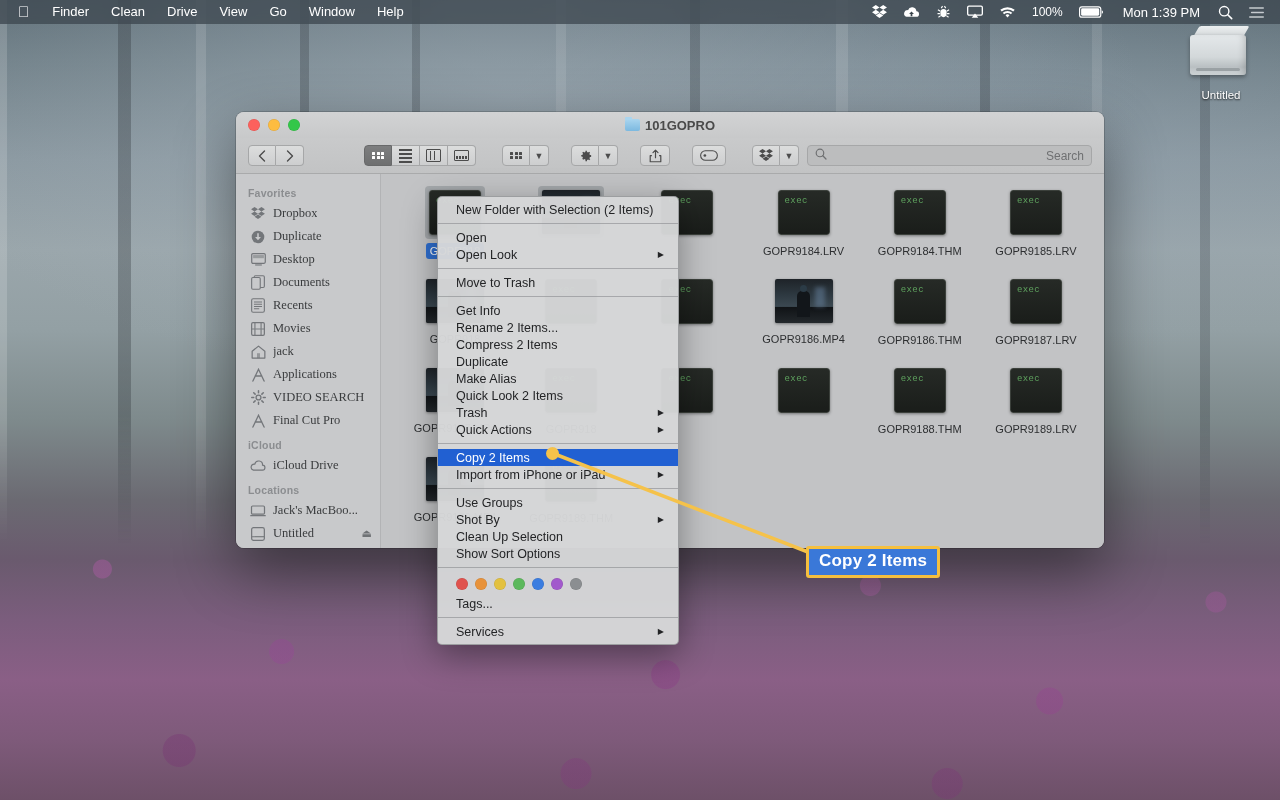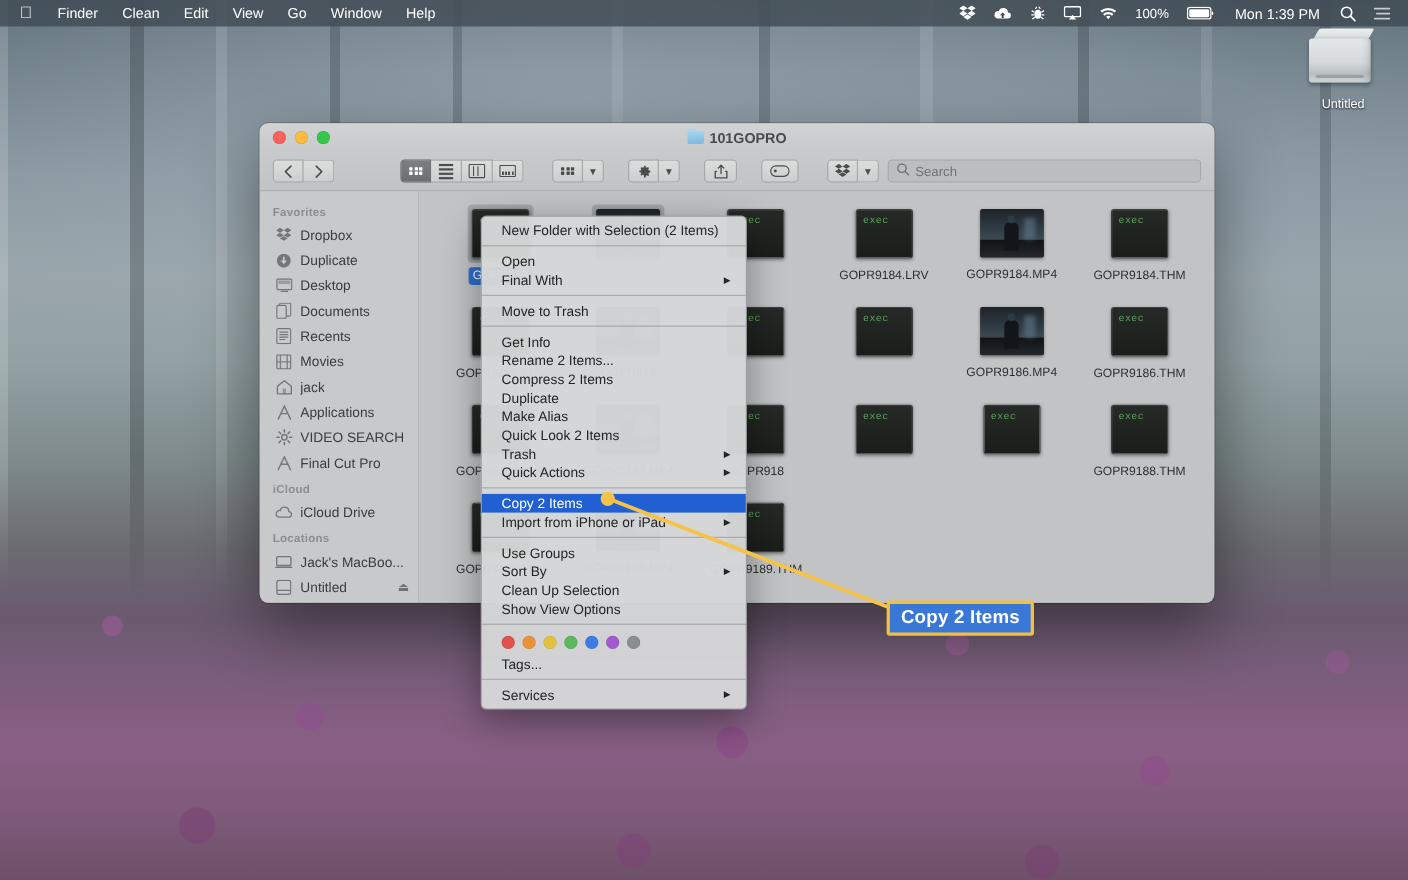--- a/index.html
+++ b/index.html
@@ -188,21 +188,21 @@
   .cols i:last-child { border-right:0; }
   .gallery { width:15px; height:11px; border:1px solid currentColor; border-radius:1px; position:relative; }
   .gallery::after { content:""; position:absolute; left:1px; right:1px; bottom:1px; height:3px;
     background: repeating-linear-gradient(90deg, currentColor 0 2px, transparent 2px 3px); }
   #searchwrap { margin-left: auto; display:flex; align-items:center; gap: 8px; }
   #dropbox-btn { display:flex; }
   #search {
     width: 285px; height: 21px;
     background: #bcbdbe; border: 1px solid #a6a7a8; border-radius: 4px;
     display:flex; align-items:center; gap:5px; padding: 0 7px;
-    color: #6f7072; font-size: 12px;
+    color: #6f7072; font-size: 12px; justify-content: space-between;
   }
   #search .q { font-size: 12px; }
 
   #winbody { flex: 1; display: flex; min-height: 0; }
   #sidebar {
     width: 145px;
     background: rgba(200,201,203,0.92);
     border-right: 1px solid #b2b3b5;
     padding-top: 6px;
     font-size: 12.5px;
@@ -210,21 +210,21 @@
   }
   .sb-section {
     padding: 7px 0 3px 12px; font-size: 10.5px; font-weight: bold;
     color: #8b8d90; letter-spacing: 0.2px;
   }
   .sb-item {
     display:flex; align-items:center; gap: 7px;
     height: 23px; padding: 0 8px 0 14px; color: #3a3c3e;
   }
   .sb-item .ico { width: 16px; height: 16px; display:flex; align-items:center; justify-content:center; color:#73767a; flex: none; }
-  .sb-item .txt { white-space: nowrap; overflow: hidden; text-overflow: ellipsis; }
+  .sb-item .txt { white-space: nowrap; overflow: hidden; text-overflow: ellipsis; font-family: Liberation Serif, serif; }
   .sb-item .eject { margin-left:auto; color:#6f7275; font-size: 11px; }
 
   #content {
     flex: 1; position: relative;
     background: #c2c3c5;
     padding: 12px 10px 0 16px;
     overflow: hidden;
   }
   .filegrid {
     display: grid;
@@ -320,21 +320,21 @@
 </head>
 <body>
 
 <div id="desktop">
 
   <div id="menubar">
     <div class="left">
       <div class="mitem apple"></div>
       <div class="mitem bold">Finder</div>
       <div class="mitem">Clean</div>
-      <div class="mitem">Edit</div>
+      <div class="mitem">Drive</div>
       <div class="mitem">View</div>
       <div class="mitem">Go</div>
       <div class="mitem">Window</div>
       <div class="mitem">Help</div>
     </div>
     <div class="right">
       <div class="sitem">
         <svg width="15" height="14" viewBox="0 0 16 15">
             <path fill="#fff" d="M4 0 0 2.6l4 2.6 4-2.6zM12 0 8 2.6l4 2.6 4-2.6zM0 7.8l4 2.6 4-2.6-4-2.6zM12 5.2 8 7.8l4 2.6 4-2.6zM4 11.2l4 2.6 4-2.6-4-2.5z"></path>
           </svg>
@@ -707,156 +707,146 @@
           <div class="file">
             <div class="thumb-wrap">
               <div class="exec-ico">
                   <span class="exec-txt">exec</span>
                 </div>
             </div>
             <div class="fname">GOPR9184.LRV</div>
           </div>
           <div class="file">
             <div class="thumb-wrap">
+              <div class="exec-ico">
+                  <span class="exec-txt">exec</span>
+                </div>
+            </div>
+            <div class="fname">GOPR9184.THM</div>
+          </div>
+          <div class="file">
+            <div class="thumb-wrap">
+              <div class="exec-ico">
+                  <span class="exec-txt">exec</span>
+                </div>
+            </div>
+            <div class="fname">GOPR9185.LRV</div>
+          </div>
+
+          <div class="file">
+            <div class="thumb-wrap">
               <div class="vid-ico">
                   <div class="wall"></div>
                   <div class="glow"></div>
                   <div class="person"></div>
                 </div>
             </div>
-            <div class="fname">GOPR9184.MP4</div>
-          </div>
-          <div class="file">
-            <div class="thumb-wrap">
-              <div class="exec-ico">
-                  <span class="exec-txt">exec</span>
-                </div>
-            </div>
-            <div class="fname">GOPR9184.THM</div>
-          </div>
-          <div class="file">
-            <div class="thumb-wrap">
-              <div class="exec-ico">
-                  <span class="exec-txt">exec</span>
-                </div>
-            </div>
-            <div class="fname">GOPR9185.LRV</div>
-          </div>
-
+            <div class="fname">GOPR918</div>
+          </div>
+          <div class="file">
+            <div class="thumb-wrap">
+              <div class="exec-ico">
+                  <span class="exec-txt">exec</span>
+                </div>
+            </div>
+            <div class="fname"></div>
+          </div>
+          <div class="file">
+            <div class="thumb-wrap">
+              <div class="exec-ico">
+                  <span class="exec-txt">exec</span>
+                </div>
+            </div>
+            <div class="fname"></div>
+          </div>
           <div class="file">
             <div class="thumb-wrap">
               <div class="vid-ico">
                   <div class="wall"></div>
                   <div class="glow"></div>
                   <div class="person"></div>
                 </div>
             </div>
-            <div class="fname">GOPR918</div>
-          </div>
-          <div class="file">
-            <div class="thumb-wrap">
-              <div class="exec-ico">
-                  <span class="exec-txt">exec</span>
-                </div>
-            </div>
-            <div class="fname"></div>
-          </div>
-          <div class="file">
-            <div class="thumb-wrap">
-              <div class="exec-ico">
-                  <span class="exec-txt">exec</span>
-                </div>
-            </div>
-            <div class="fname"></div>
+            <div class="fname">GOPR9186.MP4</div>
+          </div>
+          <div class="file">
+            <div class="thumb-wrap">
+              <div class="exec-ico">
+                  <span class="exec-txt">exec</span>
+                </div>
+            </div>
+            <div class="fname">GOPR9186.THM</div>
+          </div>
+          <div class="file">
+            <div class="thumb-wrap">
+              <div class="exec-ico">
+                  <span class="exec-txt">exec</span>
+                </div>
+            </div>
+            <div class="fname">GOPR9187.LRV</div>
           </div>
           <div class="file">
             <div class="thumb-wrap">
               <div class="vid-ico">
                   <div class="wall"></div>
                   <div class="glow"></div>
                   <div class="person"></div>
                 </div>
             </div>
-            <div class="fname">GOPR9186.MP4</div>
-          </div>
-          <div class="file">
-            <div class="thumb-wrap">
-              <div class="exec-ico">
-                  <span class="exec-txt">exec</span>
-                </div>
-            </div>
-            <div class="fname">GOPR9186.THM</div>
-          </div>
-          <div class="file">
-            <div class="thumb-wrap">
-              <div class="exec-ico">
-                  <span class="exec-txt">exec</span>
-                </div>
-            </div>
-            <div class="fname">GOPR9187.LRV</div>
+            <div class="fname">GOPR9187.MP4</div>
+          </div>
+
+          <div class="file">
+            <div class="thumb-wrap">
+              <div class="exec-ico">
+                  <span class="exec-txt">exec</span>
+                </div>
+            </div>
+            <div class="fname">GOPR918</div>
+          </div>
+          <div class="file">
+            <div class="thumb-wrap">
+              <div class="exec-ico">
+                  <span class="exec-txt">exec</span>
+                </div>
+            </div>
+            <div class="fname"></div>
+          </div>
+          <div class="file">
+            <div class="thumb-wrap">
+              <div class="exec-ico">
+                  <span class="exec-txt">exec</span>
+                </div>
+            </div>
+            <div class="fname"></div>
+          </div>
+          <div class="file">
+            <div class="thumb-wrap">
+              <div class="exec-ico">
+                  <span class="exec-txt">exec</span>
+                </div>
+            </div>
+            <div class="fname">GOPR9188.THM</div>
+          </div>
+          <div class="file">
+            <div class="thumb-wrap">
+              <div class="exec-ico">
+                  <span class="exec-txt">exec</span>
+                </div>
+            </div>
+            <div class="fname">GOPR9189.LRV</div>
           </div>
           <div class="file">
             <div class="thumb-wrap">
               <div class="vid-ico">
                   <div class="wall"></div>
                   <div class="glow"></div>
                   <div class="person"></div>
                 </div>
             </div>
-            <div class="fname">GOPR9187.MP4</div>
-          </div>
-
-          <div class="file">
-            <div class="thumb-wrap">
-              <div class="exec-ico">
-                  <span class="exec-txt">exec</span>
-                </div>
-            </div>
-            <div class="fname">GOPR918</div>
-          </div>
-          <div class="file">
-            <div class="thumb-wrap">
-              <div class="exec-ico">
-                  <span class="exec-txt">exec</span>
-                </div>
-            </div>
-            <div class="fname"></div>
-          </div>
-          <div class="file">
-            <div class="thumb-wrap">
-              <div class="exec-ico">
-                  <span class="exec-txt">exec</span>
-                </div>
-            </div>
-            <div class="fname"></div>
-          </div>
-          <div class="file">
-            <div class="thumb-wrap">
-              <div class="exec-ico">
-                  <span class="exec-txt">exec</span>
-                </div>
-            </div>
-            <div class="fname">GOPR9188.THM</div>
-          </div>
-          <div class="file">
-            <div class="thumb-wrap">
-              <div class="exec-ico">
-                  <span class="exec-txt">exec</span>
-                </div>
-            </div>
-            <div class="fname">GOPR9189.LRV</div>
-          </div>
-          <div class="file">
-            <div class="thumb-wrap">
-              <div class="vid-ico">
-                  <div class="wall"></div>
-                  <div class="glow"></div>
-                  <div class="person"></div>
-                </div>
-            </div>
             <div class="fname">GOPR9189.MP4</div>
           </div>
           <div class="file">
             <div class="thumb-wrap">
               <div class="exec-ico">
                   <span class="exec-txt">exec</span>
                 </div>
             </div>
             <div class="fname">GOPR9189.THM</div>
           </div>
@@ -870,21 +860,21 @@
 
     <div class="ct-item">
       <span>New Folder with Selection (2 Items)</span>
     </div>
     <div class="ct-sep"></div>
 
     <div class="ct-item">
       <span>Open</span>
     </div>
     <div class="ct-item">
-      <span>Final With</span>
+      <span>Open Look</span>
       <span class="arrow">▶</span>
     </div>
     <div class="ct-sep"></div>
 
     <div class="ct-item">
       <span>Move to Trash</span>
     </div>
     <div class="ct-sep"></div>
 
     <div class="ct-item">
@@ -921,28 +911,28 @@
     <div class="ct-item">
       <span>Import from iPhone or iPad</span>
       <span class="arrow">▶</span>
     </div>
     <div class="ct-sep"></div>
 
     <div class="ct-item">
       <span>Use Groups</span>
     </div>
     <div class="ct-item">
-      <span>Sort By</span>
+      <span>Shot By</span>
       <span class="arrow">▶</span>
     </div>
     <div class="ct-item">
       <span>Clean Up Selection</span>
     </div>
     <div class="ct-item">
-      <span>Show View Options</span>
+      <span>Show Sort Options</span>
     </div>
     <div class="ct-sep"></div>
 
     <div class="ct-tags">
       <span class="tagdot" id="tag0" style="background: rgb(224, 82, 77);"></span>
       <span class="tagdot" id="tag1" style="background: rgb(232, 146, 58);"></span>
       <span class="tagdot" id="tag2" style="background: rgb(227, 193, 64);"></span>
       <span class="tagdot" id="tag3" style="background: rgb(92, 184, 92);"></span>
       <span class="tagdot" id="tag4" style="background: rgb(59, 125, 224);"></span>
       <span class="tagdot" id="tag5" style="background: rgb(162, 89, 204);"></span>

